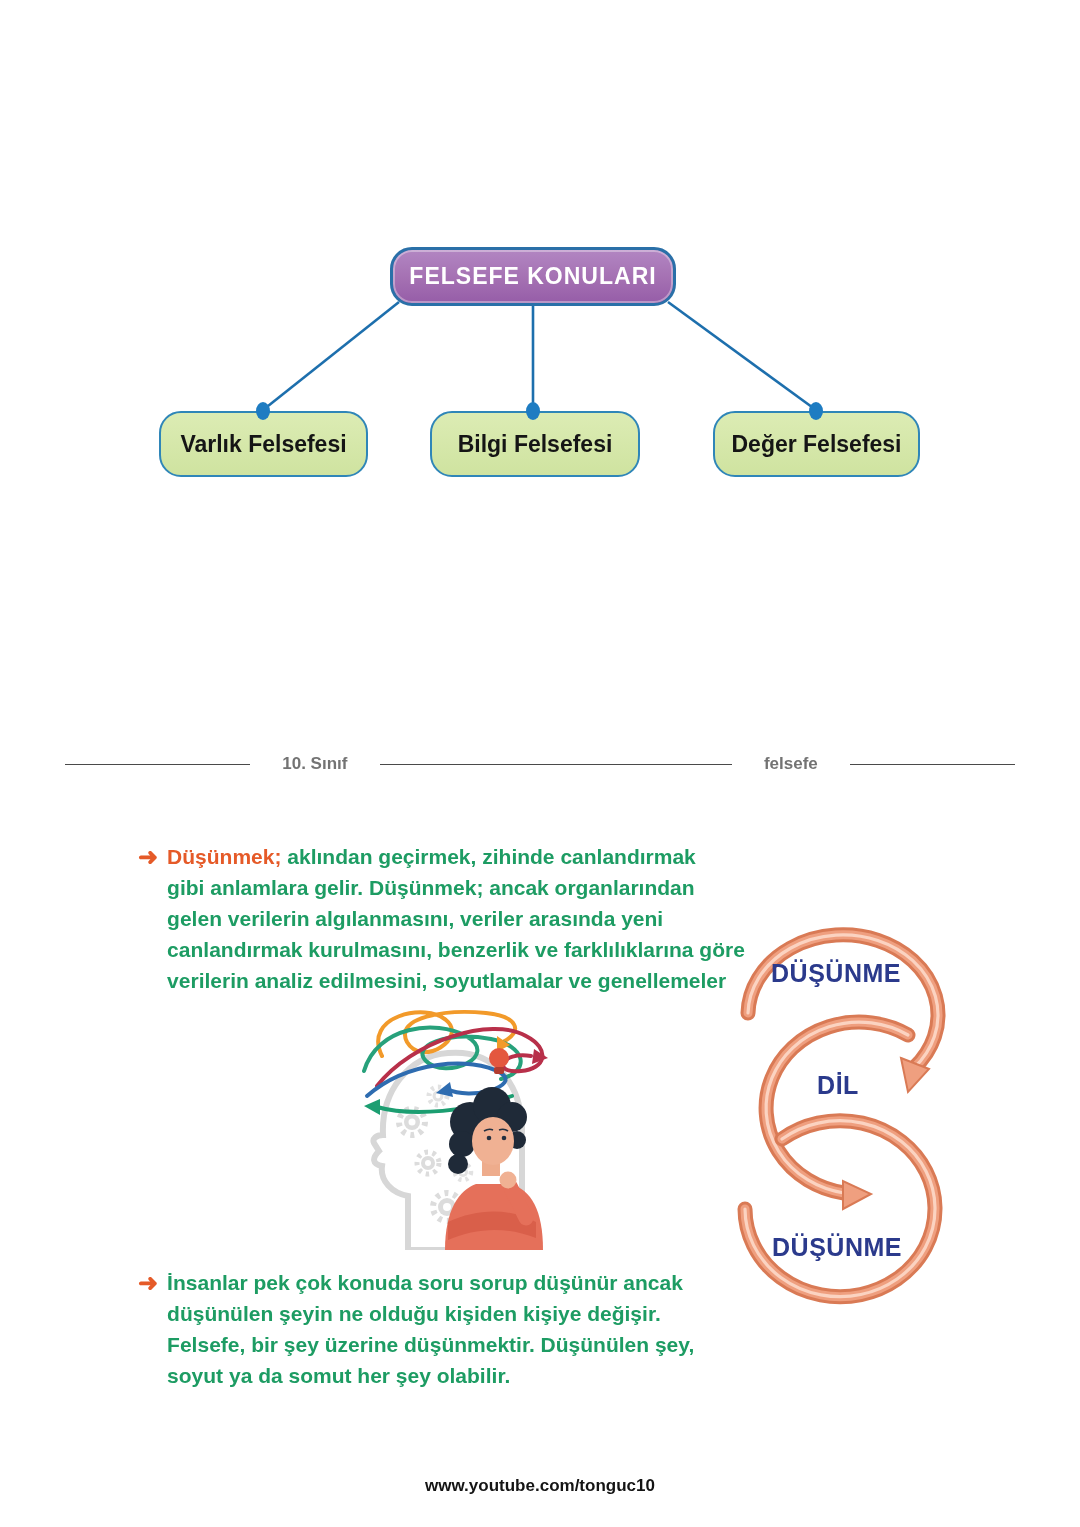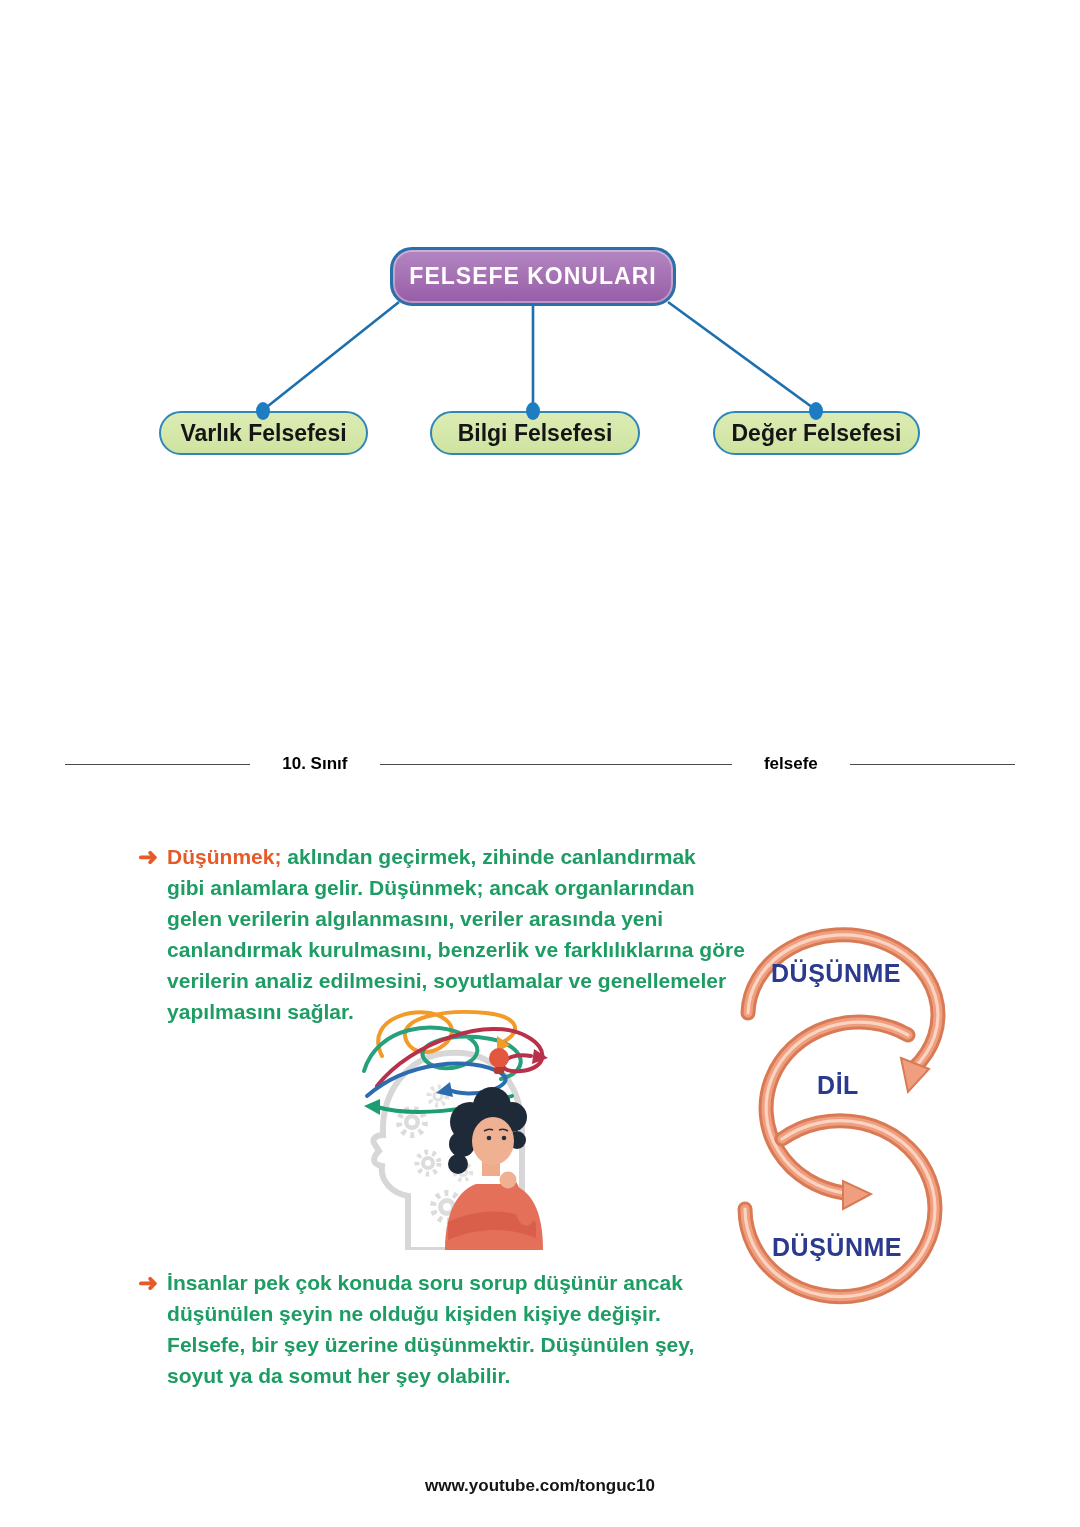--- a/index.html
+++ b/index.html
@@ -16,21 +16,21 @@
     border-radius:22px; z-index:1; text-align:center;
   }
   .node-root {
     left:390px; top:247px; width:286px; height:59px;
     background:linear-gradient(180deg,#b286c2 0%, #a470b2 55%, #965da8 100%);
     border:3px solid #2a70a8;
     box-shadow:inset 0 0 0 2px rgba(255,255,255,0.35);
     color:#ffffff; font-weight:bold; font-size:23px; letter-spacing:1px;
   }
   .node-child {
-    top:411px; height:44px;
+    top:411px; height:66px;
     background:linear-gradient(180deg,#dcecb4 0%, #cfe3a0 100%);
     border:2.5px solid #2f86b8;
     color:#151515; font-weight:bold; font-size:23px;
   }
   .node-child-1 { left:159px; width:209px; }
   .node-child-2 { left:430px; width:210px; }
   .node-child-3 { left:713px; width:207px; }
   .conn-dot {
     position:absolute; width:14px; height:18px; border-radius:50%;
     background:#1e7cc2; z-index:2;
@@ -40,21 +40,21 @@
   .dot-3 { left:809px; top:402px; }
   
   .page-rule {
     position:absolute; left:65px; top:754px; width:950px; height:20px;
     display:flex; align-items:center; justify-content:space-between; z-index:1;
   }
   .rule-seg { border-top:1.6px solid #4a4a4a; height:0; }
   .rule-seg-1 { width:185px; }
   .rule-seg-2 { width:352px; }
   .rule-seg-3 { width:165px; }
-  .rule-label { font-size:17px; font-weight:bold; color:#000000; white-space:nowrap; }
+  .rule-label { font-size:17px; font-weight:bold; color:#737373; white-space:nowrap; }
   
   .para {
     position:absolute; display:flex; gap:9px; z-index:1;
     color:#1d9c63; font-weight:bold; font-size:21px; line-height:31px;
   }
   .para-1 { left:138px; top:841px; width:630px; }
   .para-2 { left:138px; top:1267px; width:630px; }
   .bullet { color:#e55a28; font-size:24px; line-height:31px; flex:0 0 auto; }
   .lead { color:#e55a28; }
   .text-line { white-space:nowrap; }
@@ -103,21 +103,20 @@
   </div>
 
   <div class="para para-1">
     <span class="bullet">➜</span>
     <div>
       <div class="text-line"><span class="lead">Düşünmek;</span><span> aklından geçirmek, zihinde canlandırmak</span></div>
       <div class="text-line">gibi anlamlara gelir. Düşünmek; ancak organlarından</div>
       <div class="text-line">gelen verilerin algılanmasını, veriler arasında yeni</div>
       <div class="text-line">canlandırmak kurulmasını, benzerlik ve farklılıklarına göre</div>
       <div class="text-line">verilerin analiz edilmesini, soyutlamalar ve genellemeler</div>
-      <div class="text-line">yapılmasını sağlar.</div>
     </div>
   </div>
 
   <div class="para para-2">
     <span class="bullet">➜</span>
     <div>
       <div class="text-line">İnsanlar pek çok konuda soru sorup düşünür ancak</div>
       <div class="text-line">düşünülen şeyin ne olduğu kişiden kişiye değişir.</div>
       <div class="text-line">Felsefe, bir şey üzerine düşünmektir. Düşünülen şey,</div>
       <div class="text-line">soyut ya da somut her şey olabilir.</div>

